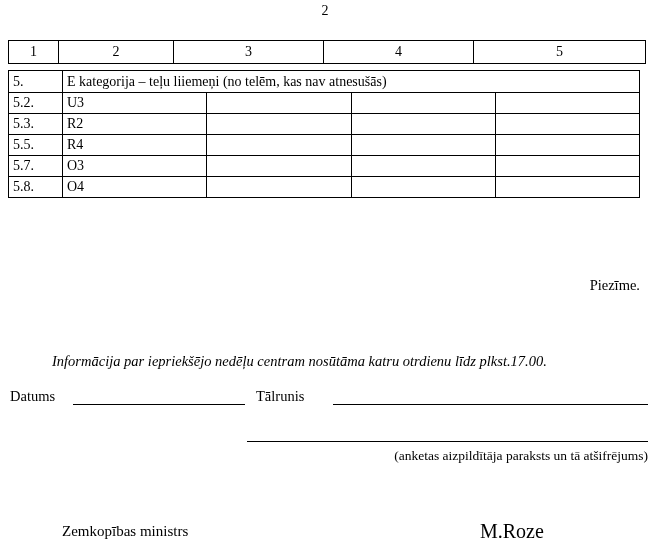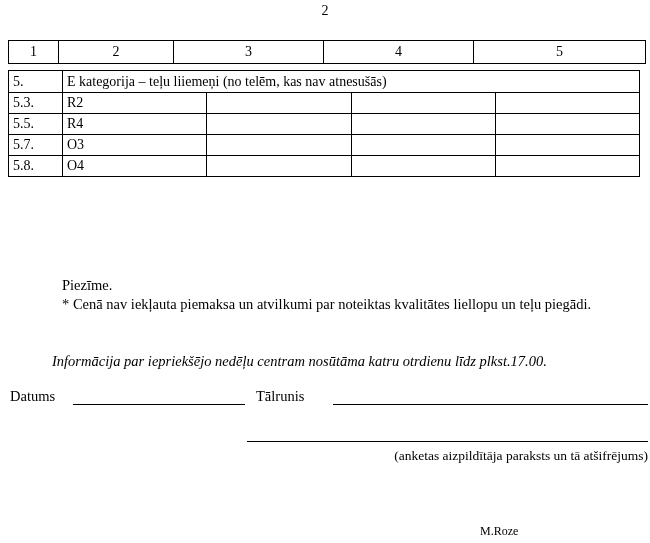--- a/index.html
+++ b/index.html
@@ -80,20 +80,21 @@
   .note-block {
     position: absolute;
     left: 10px;
     top: 276px;
     width: 630px;
     font-size: 14.5px;
     line-height: 19px;
   }
   .note-line-1 {
     text-indent: 52px;
+    text-align: right;
   }
   .note-line-2 {
     text-indent: 52px;
     text-align: justify;
     width: 628px;
   }
 
   .info-block {
     position: absolute;
     left: 0;
@@ -174,21 +175,21 @@
     position: absolute;
     left: 62px;
     top: 0;
     font-size: 15px;
     line-height: 20px;
   }
   .minister-name {
     position: absolute;
     left: 480px;
     top: 0;
-    font-size: 12px;
+    font-size: 20px;
     line-height: 20px;
   }
 </style>
 </head>
 <body>
 
 <div class="page-number">2</div>
 
 <table class="col-header-table">
   <tbody>
@@ -203,20 +204,27 @@
 </table>
 
 <table class="data-table">
   <tbody>
     <tr class="section-row">
       <td class="c1 num">5.</td>
       <td colspan="4">E kategorija – teļu liiemeņi (no telēm, kas nav atnesušās)</td>
     </tr>
 
     <tr>
+      <td class="c1 num">5.2.</td>
+      <td class="c2">U3</td>
+      <td class="c3"></td>
+      <td class="c4"></td>
+      <td class="c5"></td>
+    </tr>
+    <tr>
       <td class="c1 num">5.3.</td>
       <td class="c2">R2</td>
       <td class="c3"></td>
       <td class="c4"></td>
       <td class="c5"></td>
     </tr>
     <tr>
       <td class="c1 num">5.5.</td>
       <td class="c2">R4</td>
       <td class="c3"></td>
@@ -235,30 +243,30 @@
       <td class="c2">O4</td>
       <td class="c3"></td>
       <td class="c4"></td>
       <td class="c5"></td>
     </tr>
   </tbody>
 </table>
 
 <div class="note-block">
   <div class="note-line-1">Piezīme.</div>
-  <div class="note-line-2">* Cenā nav iekļauta piemaksa un atvilkumi par noteiktas kvalitātes liellopu un teļu piegādi.</div>
 </div>
 
 <div class="info-block">Informācija par iepriekšējo nedēļu centram nosūtāma katru otrdienu līdz plkst.17.00.</div>
 
 <div class="sig-row">
   <span class="label-datums">Datums</span>
   <span class="rule-datums"></span>
   <span class="label-talrunis">Tālrunis</span>
   <span class="rule-talrunis"></span>
 </div>
 
 <div class="rule-signature"></div>
 <div class="signature-caption">(anketas aizpildītāja paraksts un tā atšifrējums)</div>
 
 <div class="minister-row">
+  <span class="minister-title">Zemkopības ministrs</span>
   <span class="minister-name">M.Roze</span>
 </div>
 
 </body></html>

